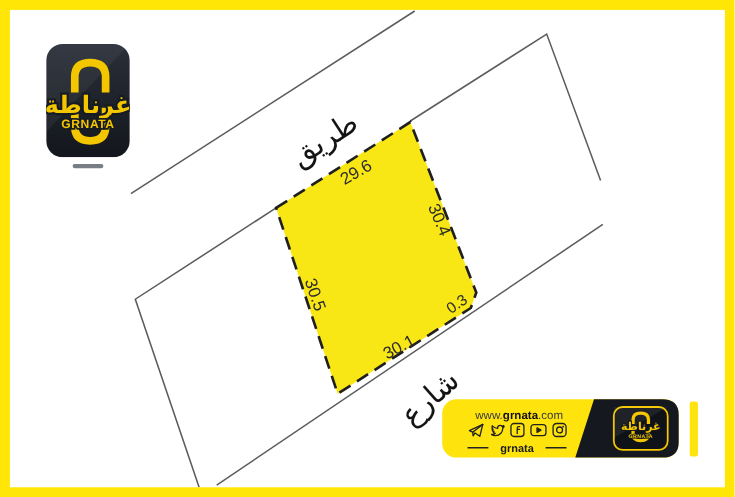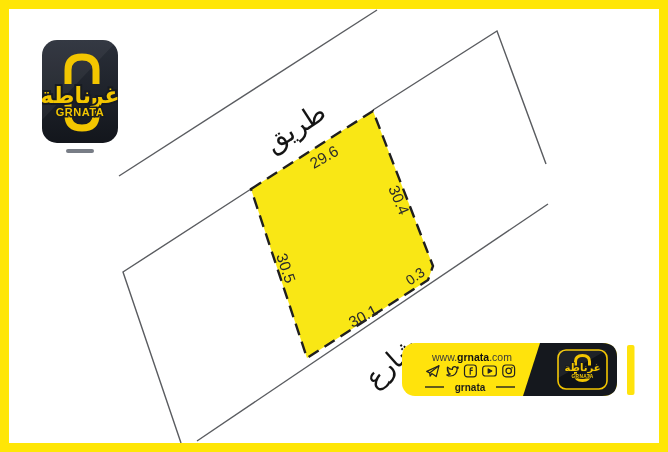--- a/index.html
+++ b/index.html
@@ -1,21 +1,21 @@
 <!DOCTYPE html>
 <html><head>
 <meta charset="utf-8">
 <style>
   html,body{margin:0;padding:0;background:#ffffff;}
   body{width:668px;height:452px;font-family:"Liberation Sans",sans-serif;}
   .stage{position:relative;width:668px;height:452px;background:#ffffff;overflow:hidden;}
   .layer{position:absolute;left:0;top:0;}
   .logo-badge{position:absolute;left:42px;top:40px;width:76px;height:103px;}
   .logo-dash{position:absolute;left:66px;top:149px;width:28px;height:4px;background:#787d86;border-radius:2px;}
-  .banner{position:absolute;left:398px;top:340px;width:242px;height:62px;}
+  .banner{position:absolute;left:398px;top:360px;width:242px;height:62px;}
   svg text{user-select:none;}
   .num{font-family:"Liberation Sans",sans-serif;font-size:15.5px;fill:#2b2b2b;}
   .num-small{font-family:"Liberation Sans",sans-serif;font-size:14px;fill:#2b2b2b;}
   .ar{font-family:"DejaVu Sans",sans-serif;fill:#141414;}
   .survey-line{stroke:#5a5c60;stroke-width:1.4;fill:none;}
   .gold-text{fill:#f3c600;paint-order:stroke;stroke:#171b22;}
   .icon{stroke:#222222;stroke-width:1.2;fill:none;stroke-linejoin:round;stroke-linecap:round;}
 </style>
 </head>
 <body>

